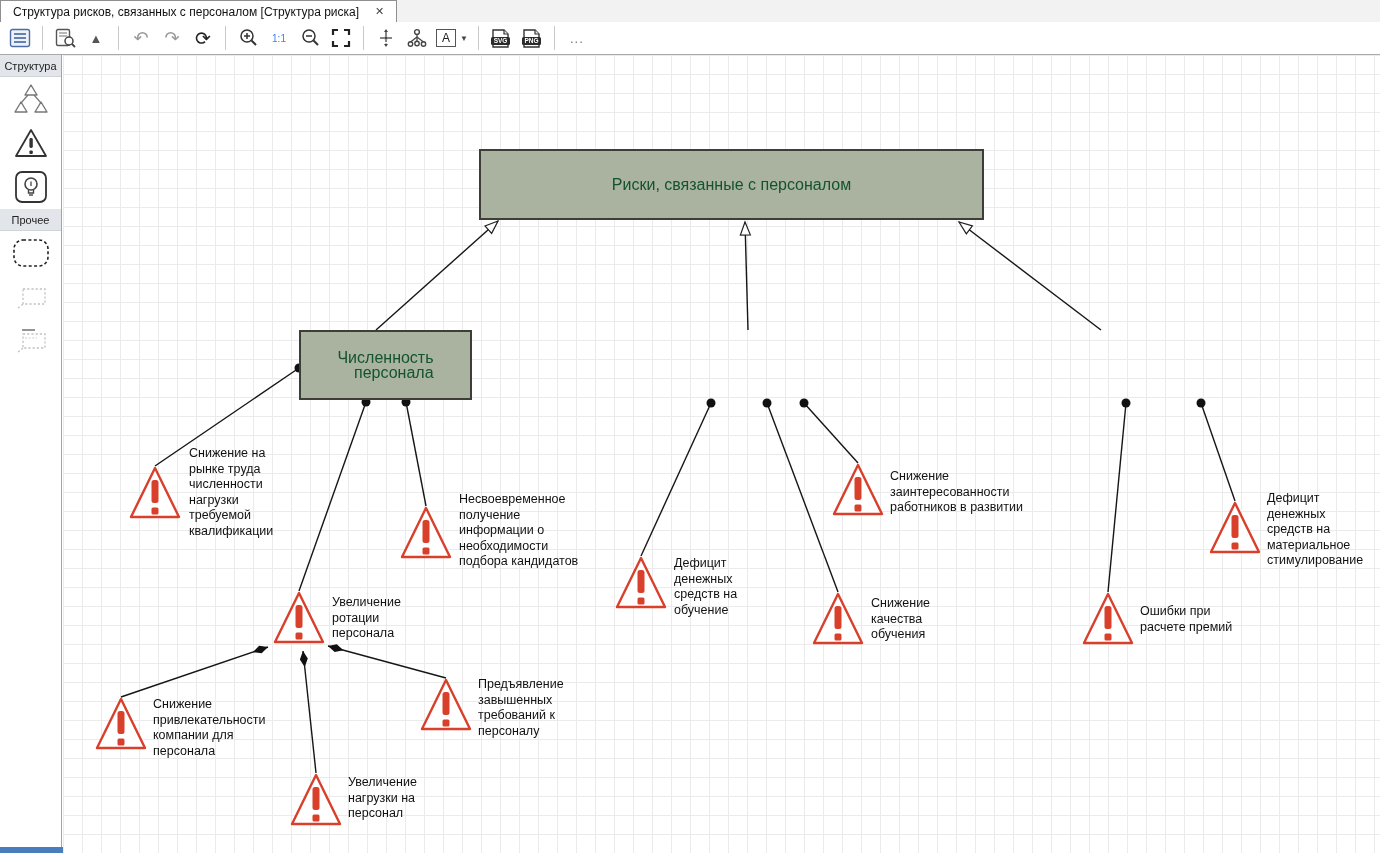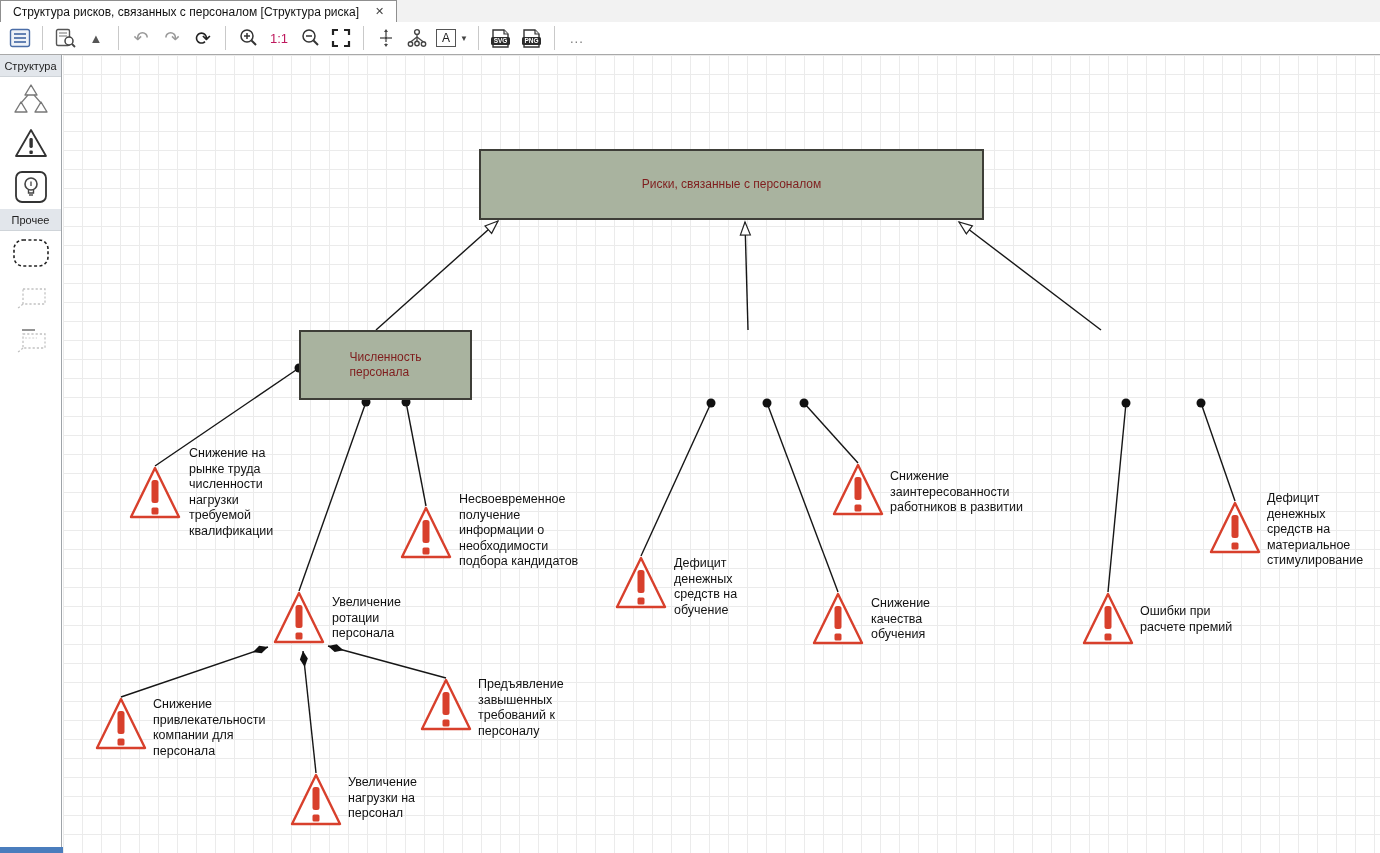--- a/index.html
+++ b/index.html
@@ -15,21 +15,21 @@
 
   
   .toolbar{position:absolute;left:0;top:22px;width:100%;height:33px;background:#fff;
            border-bottom:1px solid #a9a9a9;display:flex;align-items:center;padding:0 8px;gap:7px;}
   .tb-sep{width:1px;height:24px;background:#c9c9c9;margin:0 3px;flex:0 0 auto;}
   .tb-btn{display:flex;align-items:center;justify-content:center;min-width:24px;height:26px;
           cursor:pointer;color:#444;flex:0 0 auto;}
   .glyph{font-size:18px;line-height:1;}
   .glyph.gray{color:#9a9a9a;}
   .glyph.dark{color:#222;font-size:19px;}
-  .scale-label{font-size:13px;color:#be185d;}
+  .scale-label{font-size:10px;color:#3b82f6;}
   .abox{border:1.5px solid #555;width:20px;height:18px;display:flex;align-items:center;
         justify-content:center;font-size:12px;color:#222;}
   .caret{font-size:8px;color:#444;margin-left:4px;}
   .more{font-size:13px;color:#777;letter-spacing:1px;}
 
   
   .sidebar{position:absolute;left:0;top:55px;width:62px;bottom:0;background:#fff;
            border-right:1px solid #9fa4a9;}
   .sb-header{height:22px;background:#e2e6eb;border-bottom:1px solid #cfd4d9;
              display:flex;align-items:center;justify-content:center;font-size:11px;color:#222;}
@@ -39,22 +39,22 @@
   
   .canvas{position:absolute;left:63px;top:55px;right:0;bottom:0;background:#fff;overflow:hidden;
     background-image:linear-gradient(#ebebeb 1px,transparent 1px),
                      linear-gradient(90deg,#ebebeb 1px,transparent 1px);
     background-size:19px 19px;}
   .connectors{position:absolute;left:0;top:0;}
   .conn{stroke:#161616;stroke-width:1.4;fill:none;}
   .cdot{fill:#111;}
 
   .node{position:absolute;background:#a9b39f;border:2px solid #3e3e38;display:flex;
-        align-items:center;justify-content:center;text-align:left;font-size:12px;
-        line-height:15px;color:#7f1d1d;white-space:pre-line;cursor:default;}
+        align-items:center;justify-content:center;text-align:right;font-size:16px;
+        line-height:15px;color:#14532d;white-space:pre-line;cursor:default;}
 
   .risk{position:absolute;}
   .warn{display:block;}
   .warn .tri{fill:#fff;stroke:#d8402c;stroke-width:2.4;stroke-linejoin:round;}
   .warn .bar,.warn .dotr{fill:#d8402c;}
   .risk-label{position:absolute;font-size:12.5px;line-height:15.5px;white-space:pre-line;
               color:#111;width:170px;}
 
   
   .sb-svg{display:block;}

